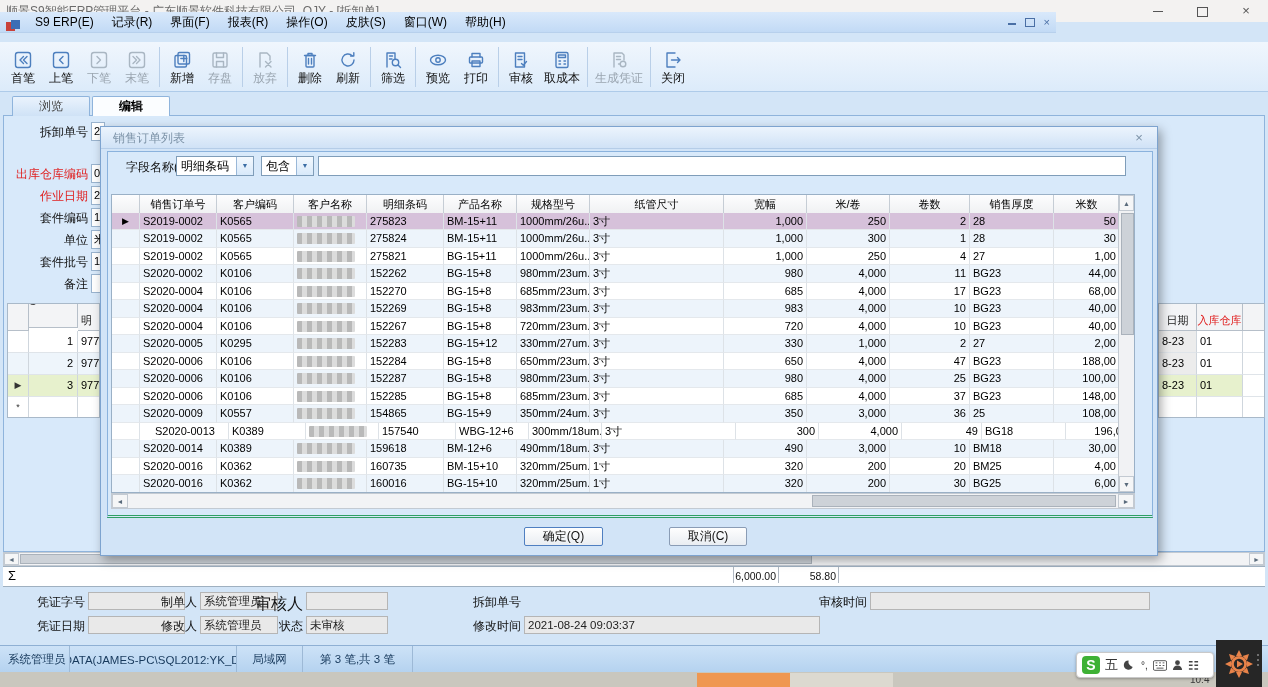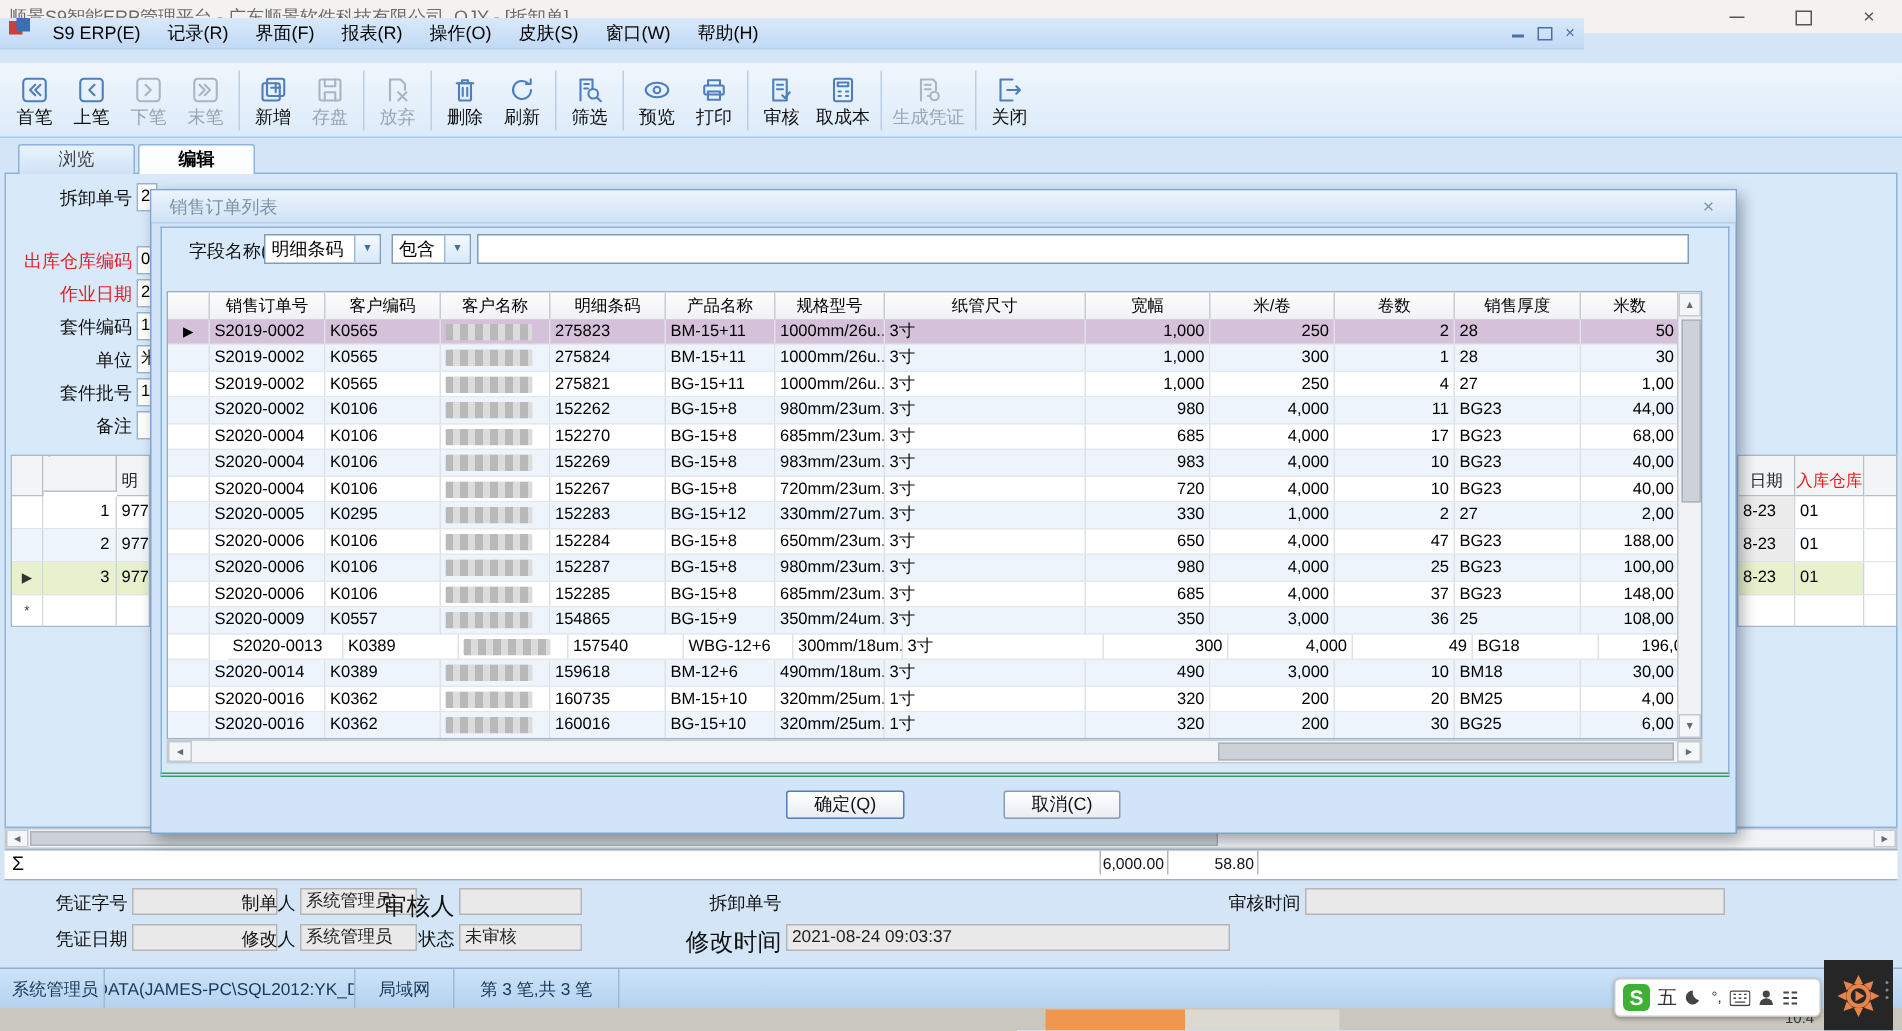--- a/index.html
+++ b/index.html
@@ -7,21 +7,21 @@
        font-family:"Liberation Sans","DejaVu Sans",sans-serif;background:#d3e5f7;
        -webkit-font-smoothing:antialiased}
   
   .titlebar{position:absolute;left:0;top:0;width:1268px;height:22px;background:#f3f2f1;
             color:#6b6b6b;font-size:12px;line-height:22px;padding-left:6px;box-sizing:border-box}
   .wctl{position:absolute;right:0;top:0;height:22px;display:flex;align-items:center;color:#555}
   .wbtn{width:44px;text-align:center;font-size:13px;line-height:22px}
   .wbox{display:inline-block;width:9px;height:8px;border:1px solid #555;vertical-align:middle}
   .wmin{display:inline-block;width:10px;border-bottom:1px solid #555;vertical-align:middle}
   .menubar{position:absolute;left:0;top:12px;width:1056px;height:20px;
-           background:linear-gradient(#d9e9fb,#c2daf5);display:flex;align-items:flex-start;
+           background:linear-gradient(#d9e9fb,#c2daf5);display:flex;align-items:flex-end;
            font-size:12px;color:#000;border-bottom:1px solid #b7d0ec}
   .appico{width:14px;height:12px;margin:0 6px 0 6px}
   .menu-item{padding:0 9px;line-height:20px}
   .mdi{position:absolute;right:6px;top:0;height:20px;display:flex;align-items:center;gap:9px;color:#4a6fa5;font-size:11px}
   .mdibox{display:inline-block;width:8px;height:7px;border:1px solid #4a6fa5}
   .mdimin{display:inline-block;width:8px;border-bottom:2px solid #4a6fa5;margin-bottom:-4px}
   
   .toolbar{position:absolute;left:0;top:42px;width:1268px;height:50px;
            background:linear-gradient(#f0f6fd,#dcebfa);border-bottom:1px solid #aecbe9;
            display:flex;align-items:center;padding-left:4px;box-sizing:border-box}
@@ -405,21 +405,21 @@
     <div class="ffield" style="left: 303px; top: 5px; width: 82px;"></div>
     <div style="position: absolute; left: 396px; top: 7px; width: 122px; text-align: right; font-size: 12px; color: rgb(17, 17, 17); white-space: nowrap;">拆卸单号</div>
     <div style="position: absolute; left: 742px; top: 7px; width: 122px; text-align: right; font-size: 12px; color: rgb(17, 17, 17); white-space: nowrap;">审核时间</div>
     <div class="ffield" style="left: 867px; top: 5px; width: 280px;"></div>
     <div style="position: absolute; left: -40px; top: 31px; width: 122px; text-align: right; font-size: 12px; color: rgb(17, 17, 17); white-space: nowrap;">凭证日期</div>
     <div class="ffield" style="left: 85px; top: 29px; width: 97px;"></div>
     <div style="position: absolute; left: 72px; top: 31px; width: 122px; text-align: right; font-size: 12px; color: rgb(17, 17, 17); white-space: nowrap;">修改人</div>
     <div class="ffield" style="left: 197px; top: 29px; width: 78px;">系统管理员</div>
     <div style="position: absolute; left: 178px; top: 31px; width: 122px; text-align: right; font-size: 12px; color: rgb(17, 17, 17); white-space: nowrap;">状态</div>
     <div class="ffield" style="left: 303px; top: 29px; width: 82px;">未审核</div>
-    <div style="position: absolute; left: 396px; top: 31px; width: 122px; text-align: right; font-size: 16px; color: rgb(17, 17, 17); white-space: nowrap;">修改时间</div>
+    <div style="position: absolute; left: 396px; top: 31px; width: 122px; text-align: right; font-size: 12px; color: rgb(17, 17, 17); white-space: nowrap;">修改时间</div>
     <div class="ffield" style="left: 521px; top: 29px; width: 296px;">2021-08-24 09:03:37</div>
   </div>
 
 <div class="statusbar" id="statusbar">
     <div class="sseg" style="width: 70px; justify-content: flex-start; padding-left: 8px;">系统管理员</div>
     <div class="sseg" style="width: 167px;">YK_DATA(JAMES-PC\SQL2012:YK_DATA)</div>
     <div class="sseg" style="width: 66px;">局域网</div>
     <div class="sseg" style="width: 110px;">第 3 笔,共 3 笔</div>
     <div class="sseg" style="flex: 1 1 0%; border-right: none;"></div>
   </div>

